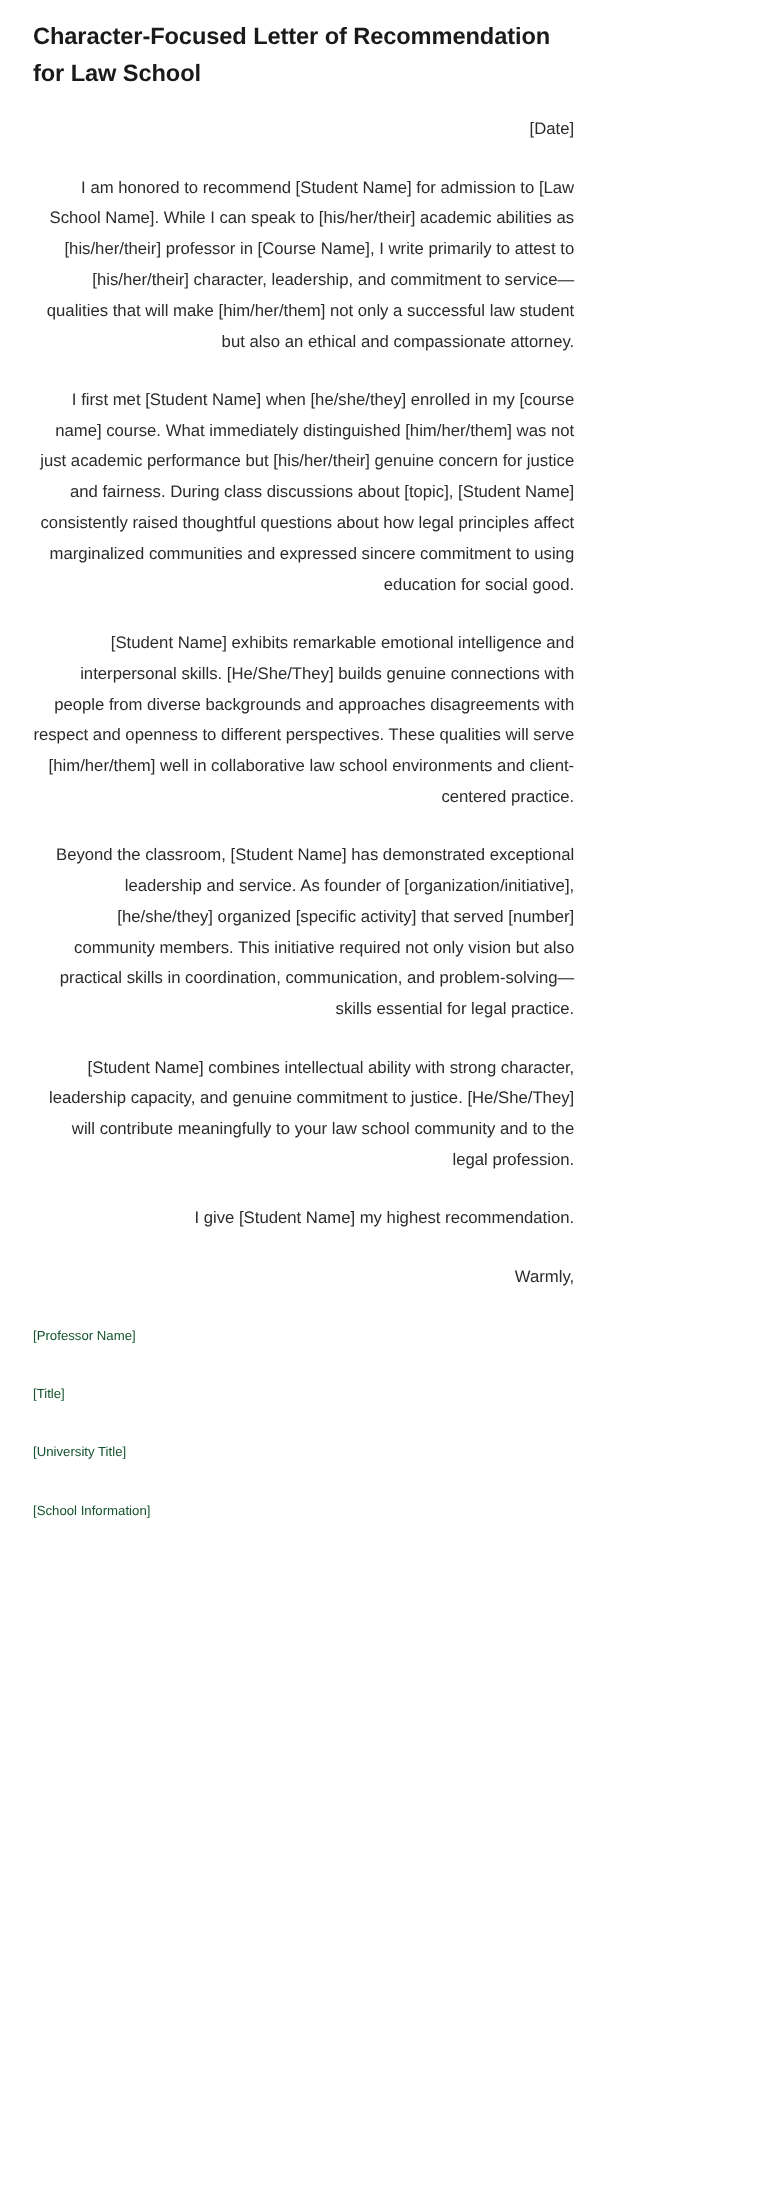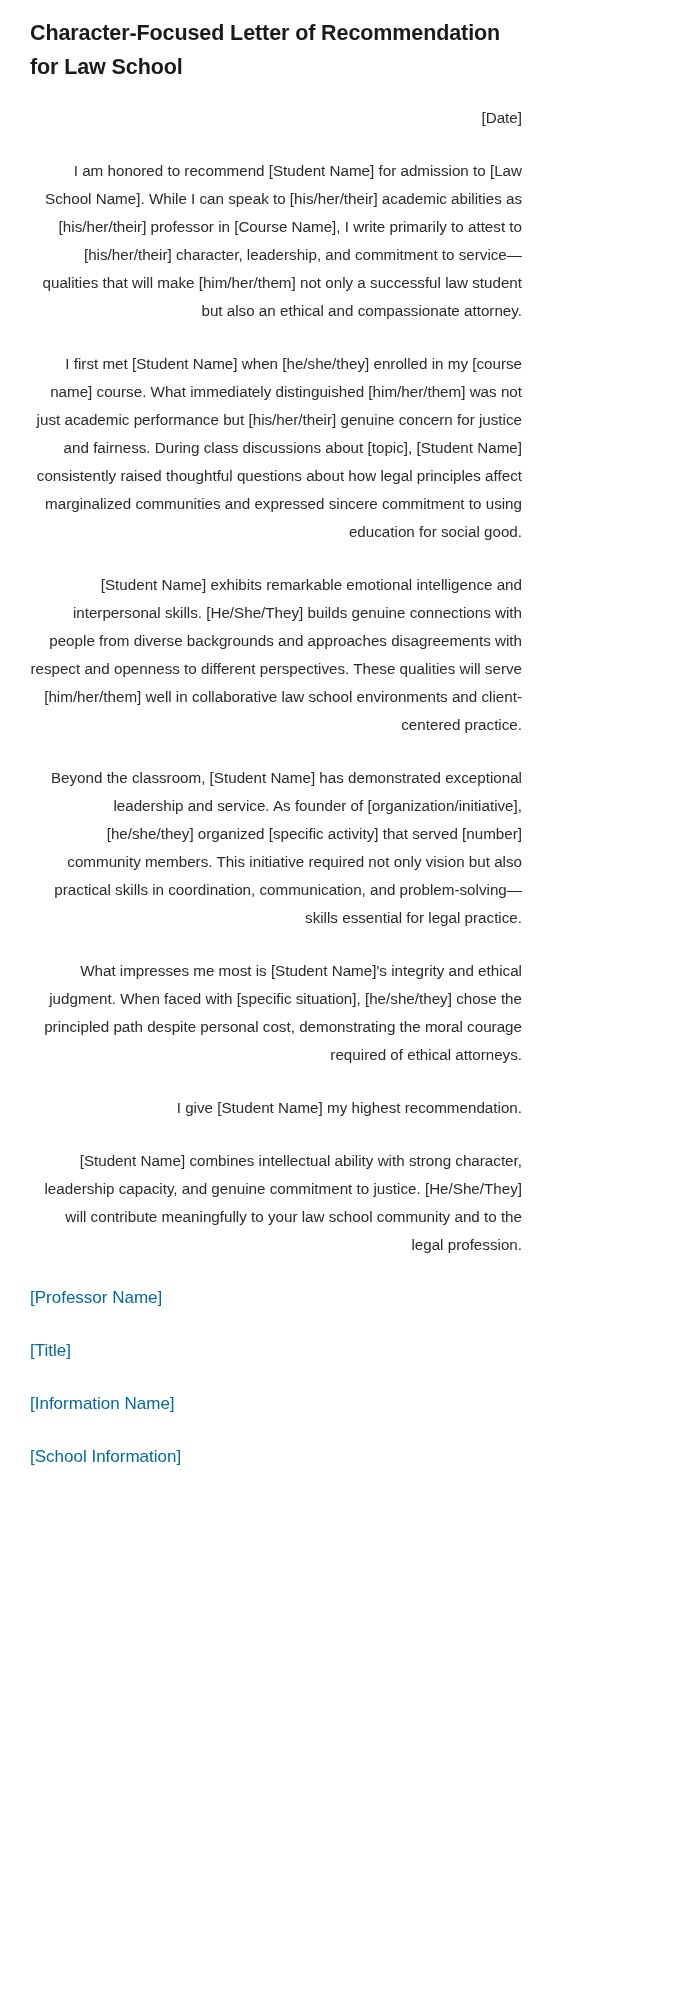--- a/index.html
+++ b/index.html
@@ -39,23 +39,23 @@
     line-height: 28px;
     color: #2b2b2b;
     text-align: right;
     word-spacing: 0px;
   }
   .para:last-child {
     margin-bottom: 0;
   }
   .sig-line {
     margin: 0 0 25px 0;
-    font-size: 17px;
+    font-size: 12px;
     line-height: 28px;
-    color: #0369a1;
+    color: #14532d;
   }
 </style>
 </head>
 <body>
 
 <div class="page">
 
   <h1 class="doc-title">Character-Focused Letter of Recommendation for Law School</h1>
 
   <div class="doc-body">
@@ -64,29 +64,29 @@
 
 
     <p class="para">I am honored to recommend [Student Name] for admission to [Law School Name]. While I can speak to [his/her/their] academic abilities as [his/her/their] professor in [Course Name], I write primarily to attest to [his/her/their] character, leadership, and commitment to service—qualities that will make [him/her/them] not only a successful law student but also an ethical and compassionate attorney.</p>
 
     <p class="para">I first met [Student Name] when [he/she/they] enrolled in my [course name] course. What immediately distinguished [him/her/them] was not just academic performance but [his/her/their] genuine concern for justice and fairness. During class discussions about [topic], [Student Name] consistently raised thoughtful questions about how legal principles affect marginalized communities and expressed sincere commitment to using education for social good.</p>
 
     <p class="para">[Student Name] exhibits remarkable emotional intelligence and interpersonal skills. [He/She/They] builds genuine connections with people from diverse backgrounds and approaches disagreements with respect and openness to different perspectives. These qualities will serve [him/her/them] well in collaborative law school environments and client-centered practice.</p>
 
     <p class="para">Beyond the classroom, [Student Name] has demonstrated exceptional leadership and service. As founder of [organization/initiative], [he/she/they] organized [specific activity] that served [number] community members. This initiative required not only vision but also practical skills in coordination, communication, and problem-solving—skills essential for legal practice.</p>
 
-    <p class="para">What impresses me most is [Student Name]'s integrity and ethical judgment. When faced with [specific situation], [he/she/they] chose the principled path despite personal cost, demonstrating the moral courage required of ethical attorneys.</p>
+
+    <p class="para">[Student Name] combines intellectual ability with strong character, leadership capacity, and genuine commitment to justice. [He/She/They] will contribute meaningfully to your law school community and to the legal profession.</p>
 
     <p class="para">I give [Student Name] my highest recommendation.</p>
 
-    <p class="para">[Student Name] combines intellectual ability with strong character, leadership capacity, and genuine commitment to justice. [He/She/They] will contribute meaningfully to your law school community and to the legal profession.</p>
-
+    <p class="para">Warmly,</p>
 
     <p class="sig-line">[Professor Name]</p>
 
     <p class="sig-line">[Title]</p>
 
-    <p class="sig-line">[Information Name]</p>
+    <p class="sig-line">[University Title]</p>
 
     <p class="sig-line">[School Information]</p>
 
   </div>
 </div>
 
 </body></html>

